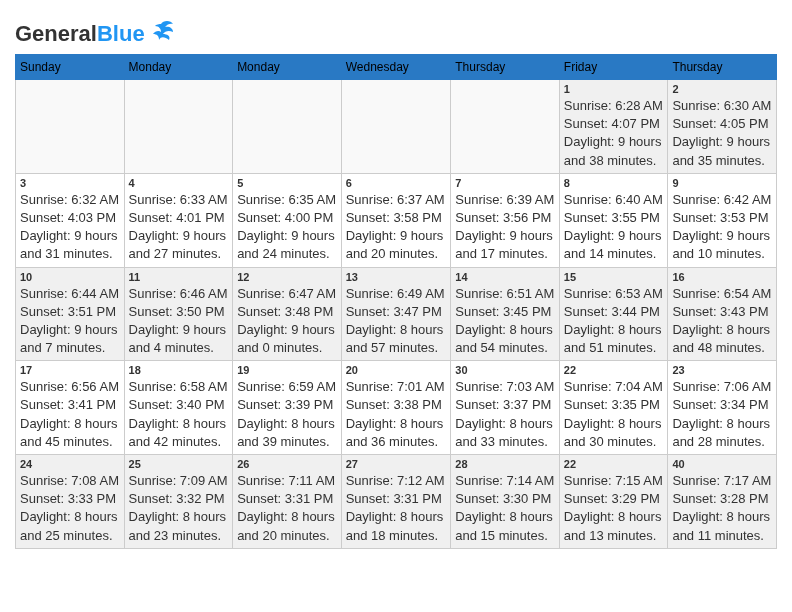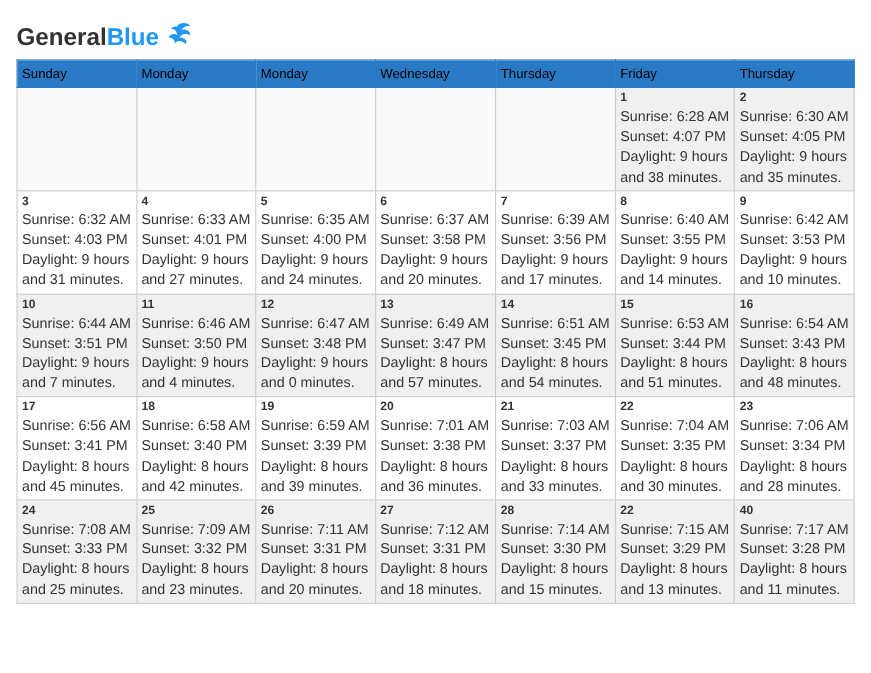--- a/index.html
+++ b/index.html
@@ -164,21 +164,21 @@
           </td>
           <td>
             <span class="day-num">19</span>
             <div class="day-info">Sunrise: 6:59 AM<br>Sunset: 3:39 PM<br>Daylight: 8 hours and 39 minutes.</div>
           </td>
           <td>
             <span class="day-num">20</span>
             <div class="day-info">Sunrise: 7:01 AM<br>Sunset: 3:38 PM<br>Daylight: 8 hours and 36 minutes.</div>
           </td>
           <td>
-            <span class="day-num">21</span>
+            <span class="day-num">30</span>
             <div class="day-info">Sunrise: 7:03 AM<br>Sunset: 3:37 PM<br>Daylight: 8 hours and 33 minutes.</div>
           </td>
           <td>
             <span class="day-num">22</span>
             <div class="day-info">Sunrise: 7:04 AM<br>Sunset: 3:35 PM<br>Daylight: 8 hours and 30 minutes.</div>
           </td>
           <td>
             <span class="day-num">23</span>
             <div class="day-info">Sunrise: 7:06 AM<br>Sunset: 3:34 PM<br>Daylight: 8 hours and 28 minutes.</div>
           </td>

